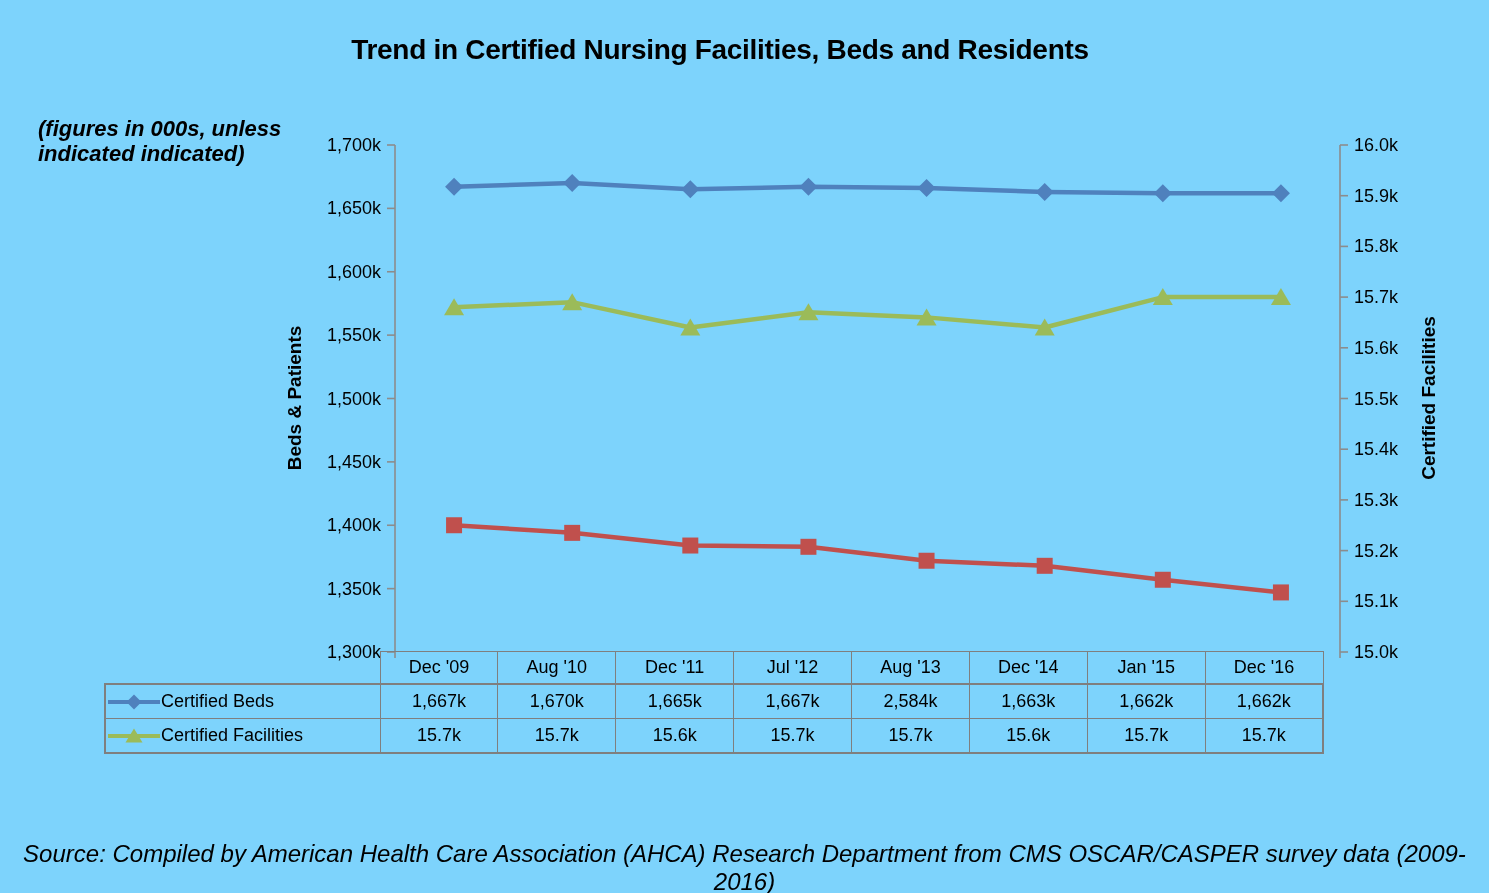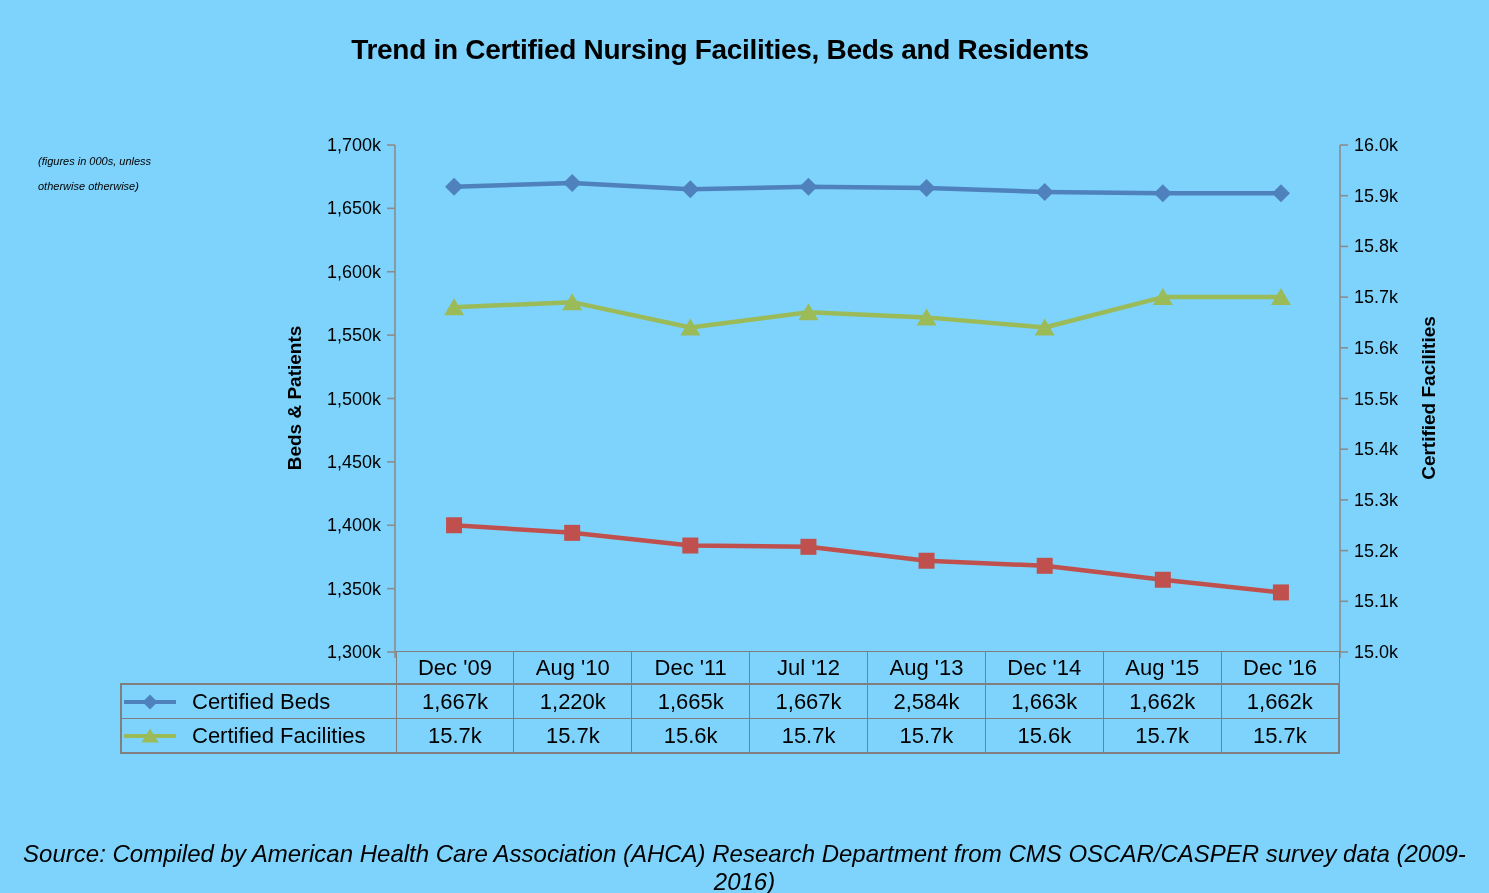--- a/index.html
+++ b/index.html
@@ -17,25 +17,24 @@
     left: 0; top: 34px;
     width: 1440px;
     text-align: center;
     font-size: 28px;
     font-weight: bold;
     letter-spacing: -0.3px;
   }
   .units-note {
     position: absolute;
     left: 38px; top: 116px;
-    font-size: 11px;
-    font-weight: normal;
+    font-size: 22px;
+    font-weight: bold;
     font-style: italic;
     line-height: 25px;
-    margin-top: 33px;
   }
   #chart-svg {
     position: absolute;
     left: 0; top: 0;
     width: 1489px;
     height: 893px;
   }
   #chart-svg text.tick {
     font-family: "Liberation Sans", "DejaVu Sans", sans-serif;
     font-size: 18px;
@@ -48,42 +47,42 @@
     font-size: 19px;
     font-weight: bold;
     transform: rotate(-90deg);
     transform-origin: center;
     white-space: nowrap;
   }
   #left-axis-title  { left: 186px;  top: 386px; }
   #right-axis-title { left: 1320px; top: 386px; }
   #data-table {
     position: absolute;
-    left: 120px; top: 651px;
+    left: 104px; top: 651px;
     width: 1220px;
     border-collapse: collapse;
     table-layout: fixed;
-    font-size: 22px;
+    font-size: 18px;
   }
   #data-table td { padding: 0; text-align: center; vertical-align: middle; }
   #data-table thead td.year-cell {
     height: 31px;
     border: 1.5px solid #7f7f7f;
   }
   #data-table thead td.corner-spacer { border: none; }
   #data-table tbody { border: 2.5px solid #7f7f7f; }
   #data-table tbody td {
     height: 33px;
     border: 1.2px solid #7f7f7f;
   }
   #data-table td.legend-cell { text-align: left; }
   .legend-row {
     display: flex;
     align-items: center;
-    gap: 16px;
+    gap: 1px;
     padding-left: 2px;
     white-space: nowrap;
   }
   .legend-row svg { flex: 0 0 auto; }
   .source-line {
     position: absolute;
     left: 0; top: 840px;
     width: 1489px;
     text-align: center;
     font-size: 24px;
@@ -92,21 +91,21 @@
 </style>
 </head>
 <body>
 
 <div class="page">
 
   <div class="chart-title">Trend in Certified Nursing Facilities, Beds and Residents</div>
 
   <div class="units-note">
     <div>(figures in 000s, unless</div>
-    <div>otherwise otherwise)</div>
+    <div>indicated indicated)</div>
   </div>
 
   <svg id="chart-svg" viewBox="0 0 1489 893" xmlns="http://www.w3.org/2000/svg">
       <line x1="395" y1="145" x2="395" y2="658" stroke="#8C8C8C" stroke-width="1.6"></line>
       <line x1="1340" y1="145" x2="1340" y2="658" stroke="#8C8C8C" stroke-width="1.6"></line>
       <line x1="387" y1="145" x2="395" y2="145" stroke="#8C8C8C" stroke-width="1.6"></line>
       <text x="381" y="151" text-anchor="end" class="tick">1,700k</text>
       <line x1="387" y1="208.375" x2="395" y2="208.375" stroke="#8C8C8C" stroke-width="1.6"></line>
       <text x="381" y="214.375" text-anchor="end" class="tick">1,650k</text>
       <line x1="387" y1="271.75" x2="395" y2="271.75" stroke="#8C8C8C" stroke-width="1.6"></line>
@@ -192,37 +191,37 @@
       </colgroup>
       <thead>
         <tr>
           <td class="corner-spacer"></td>
           <td class="year-cell">Dec '09</td>
           <td class="year-cell">Aug '10</td>
           <td class="year-cell">Dec '11</td>
           <td class="year-cell">Jul '12</td>
           <td class="year-cell">Aug '13</td>
           <td class="year-cell">Dec '14</td>
-          <td class="year-cell">Aug '15</td>
+          <td class="year-cell">Jan '15</td>
           <td class="year-cell">Dec '16</td>
         </tr>
       </thead>
       <tbody>
         <tr>
           <td class="legend-cell">
             <div class="legend-row">
               <svg width="52" height="18">
                 <line x1="0" y1="9" x2="52" y2="9" stroke="#4F81BD" stroke-width="4"></line>
                 <path d="M18.5 9L26 1.5L33.5 9L26 16.5Z" fill="#4F81BD"></path>
               </svg>
               <span>Certified Beds</span>
             </div>
           </td>
           <td>1,667k</td>
-          <td>1,220k</td>
+          <td>1,670k</td>
           <td>1,665k</td>
           <td>1,667k</td>
           <td>2,584k</td>
           <td>1,663k</td>
           <td>1,662k</td>
           <td>1,662k</td>
         </tr>
         <tr>
           <td class="legend-cell">
             <div class="legend-row">

